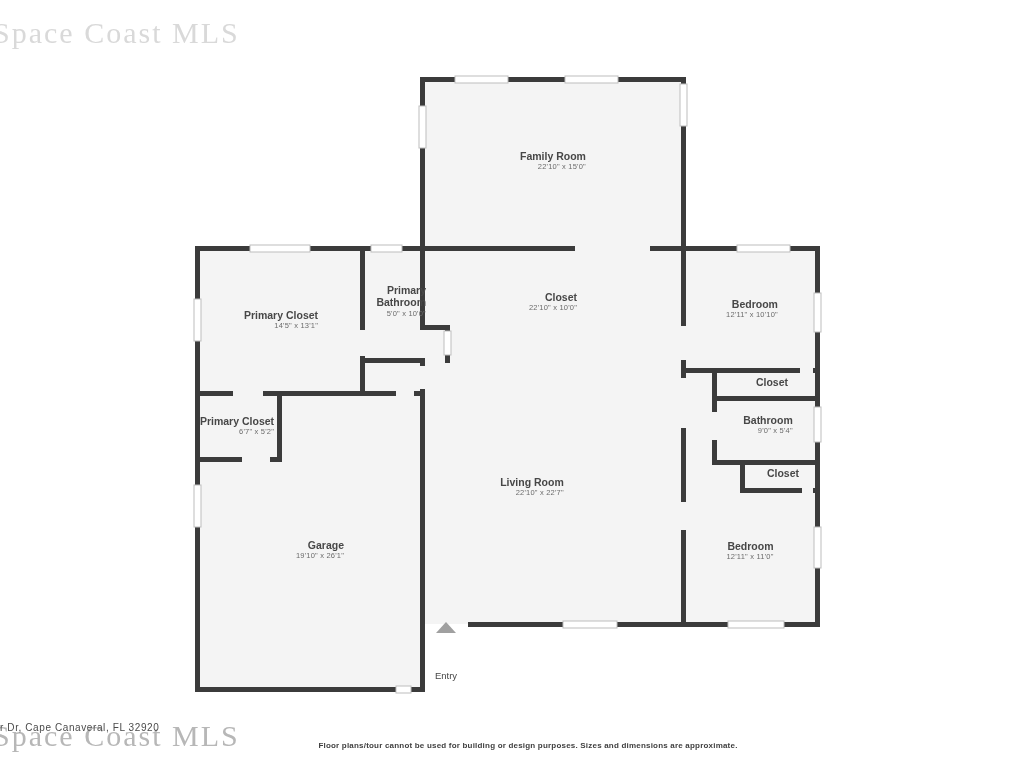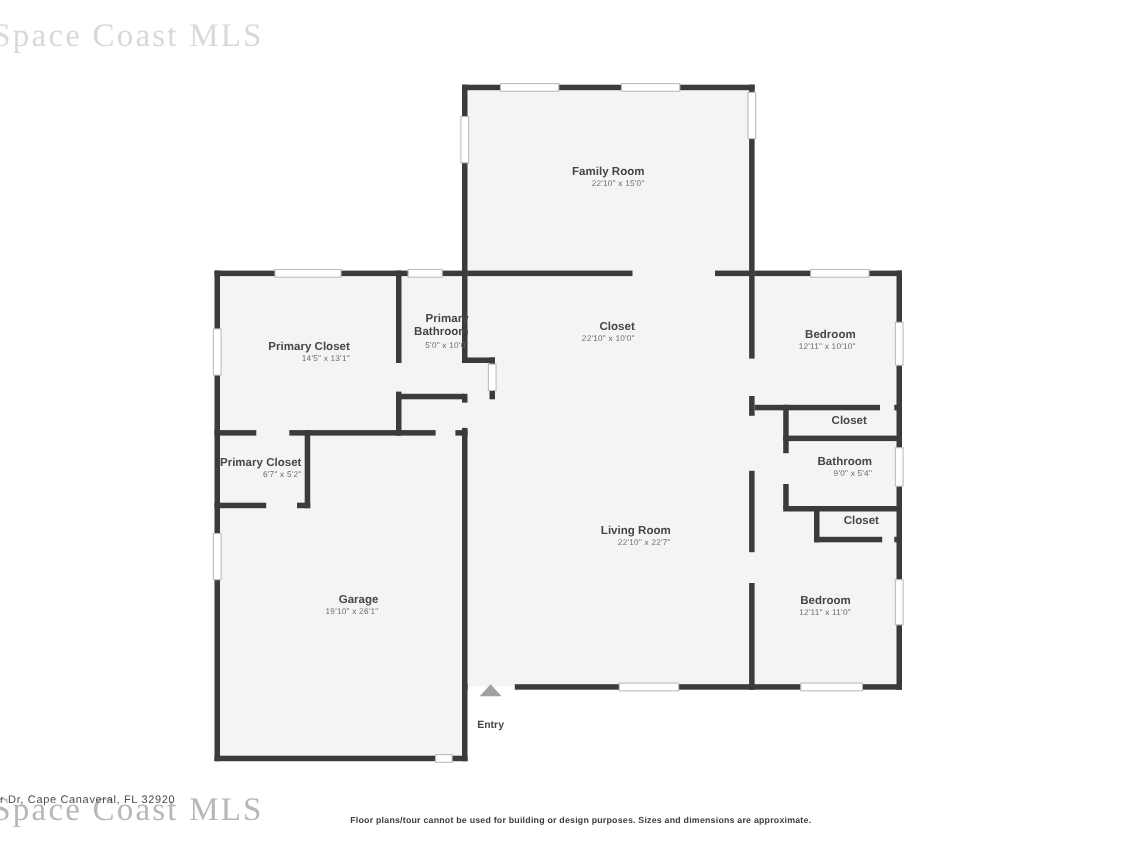--- a/index.html
+++ b/index.html
@@ -10,22 +10,22 @@
       white-space:nowrap;user-select:none;}
   .wm-top{left:-7px;top:16px;color:#d9d9d9;}
   .wm-bottom{left:-7px;top:719px;color:#b7b7b7;}
   .address{position:absolute;left:0px;top:722px;font-size:10px;color:#4a4a4a;letter-spacing:0.6px;white-space:nowrap;}
   .disclaimer{position:absolute;left:0;top:741px;width:1024px;text-align:center;
               font-size:8px;font-weight:700;color:#3f3f3f;letter-spacing:0.2px;padding-left:16px;}
   .room-label{position:absolute;transform:translateX(-50%);text-align:right;white-space:nowrap;}
   .room-label .rname{font-size:10.5px;font-weight:700;color:#474747;line-height:1.18;}
   .room-label .rdims{font-size:7.5px;font-weight:400;color:#6b6b6b;line-height:1.3;letter-spacing:0.2px;}
   .room-label.wrap{white-space:normal;width:66px;}
-  .entry-label{position:absolute;left:446px;top:654px;transform:translateX(-50%);
-               font-size:9.5px;font-weight:700;color:#474747;}
+  .entry-label{position:absolute;left:446px;top:670px;transform:translateX(-50%);
+               font-size:9.5px;font-weight:400;color:#474747;}
 </style>
 </head>
 <body>
 
 <div class="stage">
 
   <div class="wm wm-top">Space Coast MLS</div>
 
   <svg class="plan" viewBox="0 0 1024 768">
 
@@ -153,21 +153,21 @@
 
   <div class="room-label" style="left:783px;top:467px">
     <div class="rname">Closet</div>
   </div>
 
   <div class="room-label" style="left:237px;top:415px">
     <div class="rname">Primary Closet</div>
     <div class="rdims">6'7" x 5'2"</div>
   </div>
 
-  <div class="room-label" style="left:578px;top:476px">
+  <div class="room-label" style="left:532px;top:476px">
     <div class="rname">Living Room</div>
     <div class="rdims">22'10" x 22'7"</div>
   </div>
 
   <div class="room-label" style="left:320px;top:539px">
     <div class="rname">Garage</div>
     <div class="rdims">19'10" x 26'1"</div>
   </div>
 
   <div class="room-label" style="left:750px;top:540px">

